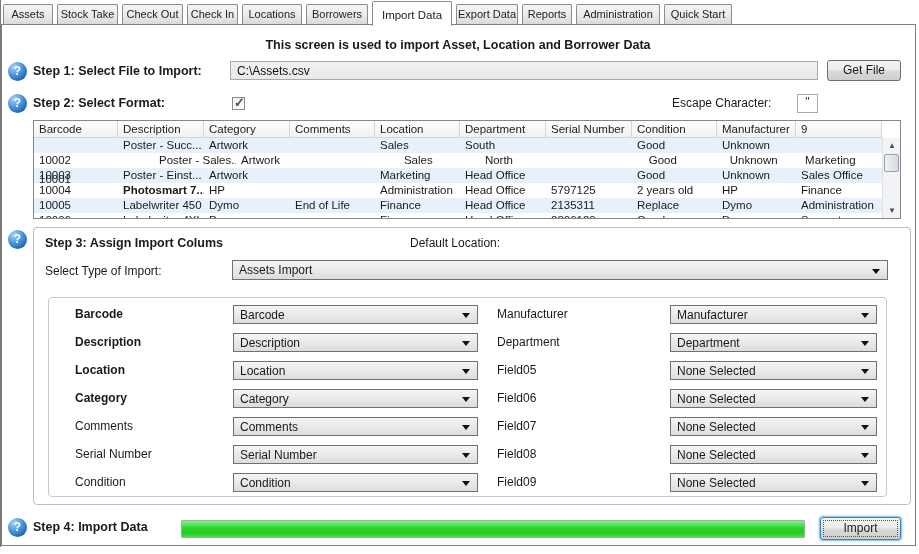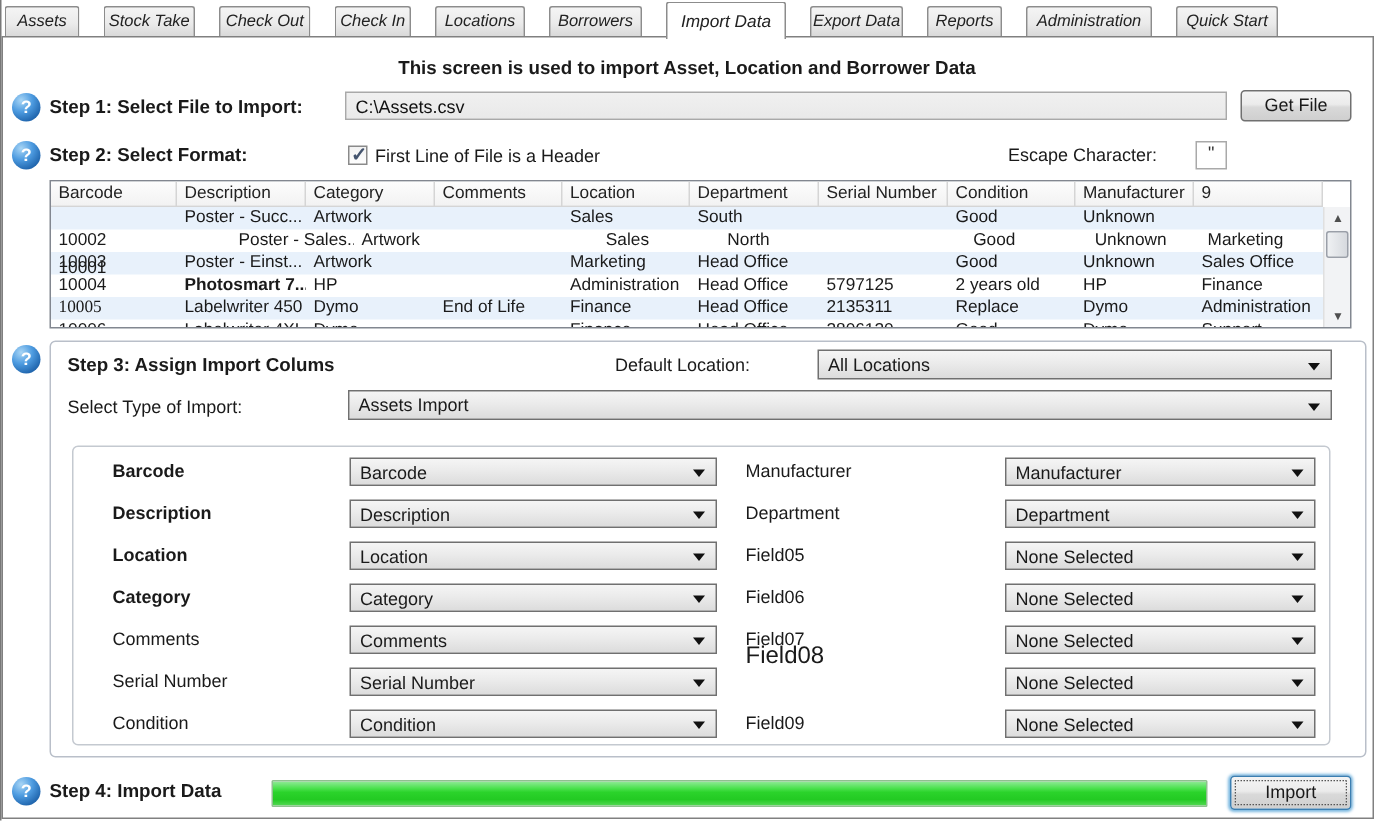--- a/index.html
+++ b/index.html
@@ -4,21 +4,21 @@
 <style>
   * { margin:0; padding:0; box-sizing:border-box; }
   html,body { width:919px; height:554px; background:#fff; font-family:"Liberation Sans",sans-serif; color:#1a1a1a; overflow:hidden; }
   #canvas { position:relative; width:919px; height:554px; background:#fff; }
 
   
   .frame { position:absolute; left:1px; top:24px; width:915px; height:522px; border:1px solid #808080; background:#fff; }
   .winedge { position:absolute; left:0; top:0; width:1px; height:547px; background:#787878; }
 
   
-  .tabbar { position:absolute; left:3px; top:4px; height:21px; display:flex; gap:16px; z-index:5;font-style:italic; }
+  .tabbar { position:absolute; left:3px; top:4px; height:21px; display:flex; gap:4px; z-index:5; }
   .tab { height:20px; line-height:19px; font-size:11px; color:#222; text-align:center; overflow:hidden; white-space:nowrap;
          background:linear-gradient(#f4f4f4,#ebebeb 55%,#d9d9d9); border:1px solid #8c8c8c;
          border-bottom:none; border-radius:2px 2px 0 0; }
   .tab.active { background:#fff; height:25px; margin-top:-3px; padding-top:3px; line-height:21px; position:relative; z-index:6; font-size:11.5px; }
 
   
   .help { position:absolute; width:19px; height:19px; border-radius:50%;
           background:radial-gradient(circle at 32% 26%, #a8d5f5 0%, #4d9be0 40%, #2268b0 75%, #1a5694 100%);
           color:#fff; font-size:12px; font-weight:bold; text-align:center; line-height:19px; }
 
@@ -101,21 +101,20 @@
   <div class="help" style="left:8px; top:62px;">?</div>
   <div class="lbl b" style="left:33px; top:64px;">Step 1: Select File to Import:</div>
   <input class="txtinput" style="left: 230px; top: 61px; width: 588px; height: 19px;" value="C:\Assets.csv">
   <div class="btn" style="left:827px; top:60px; width:74px; height:21px; line-height:19px;"><span class="btxt">Get File</span></div>
 
   <div class="help" style="left:8px; top:94px;">?</div>
   <div class="lbl b" style="left:33px; top:96px;">Step 2: Select Format:</div>
   <div class="cb" style="left:232px; top:97px;">
       <span class="mark">✓</span>
     </div>
-  <div class="lbl" style="left:250px; top:97px; font-size:12px;">First Line of File is a Header</div>
   <div class="lbl" style="left:672px; top:96px; font-size:12px;">Escape Character:</div>
   <div class="escbox" style="left:797px; top:94px; width:21px; height:19px;">"</div>
 
   <div class="grid">
     <div class="ghead">
         <div class="hcell" style="width: 84px;">Barcode</div>
         <div class="hcell" style="width: 86px;">Description</div>
         <div class="hcell" style="width: 86px;">Category</div>
         <div class="hcell" style="width: 85px;">Comments</div>
         <div class="hcell" style="width: 85px;">Location</div>
@@ -168,21 +167,21 @@
           <div class="gcell" style="width: 86px;">HP</div>
           <div class="gcell" style="width: 85px;"></div>
           <div class="gcell" style="width: 85px;">Administration</div>
           <div class="gcell" style="width: 86px;">Head Office</div>
           <div class="gcell" style="width: 86px;">5797125</div>
           <div class="gcell" style="width: 85px;">2 years old</div>
           <div class="gcell" style="width: 79px;">HP</div>
           <div class="gcell" style="width: 86px;">Finance</div>
         </div>
         <div class="grow alt">
-          <div class="gcell" style="width: 84px; font-family: Liberation Serif, serif;">10005</div>
+          <div class="gcell" style="width: 84px;">10005</div>
           <div class="gcell" style="width: 86px;">Labelwriter 450</div>
           <div class="gcell" style="width: 86px;">Dymo</div>
           <div class="gcell" style="width: 85px;">End of Life</div>
           <div class="gcell" style="width: 85px;">Finance</div>
           <div class="gcell" style="width: 86px;">Head Office</div>
           <div class="gcell" style="width: 86px;">2135311</div>
           <div class="gcell" style="width: 85px;">Replace</div>
           <div class="gcell" style="width: 79px;">Dymo</div>
           <div class="gcell" style="width: 86px;">Administration</div>
         </div>
@@ -203,24 +202,20 @@
       <div class="sbtn up">▲</div>
       <div class="thumb"></div>
       <div class="sbtn down">▼</div>
     </div>
   </div>
 
   <div class="help" style="left:8px; top:230px;">?</div>
   <div class="s3box"></div>
   <div class="lbl b" style="left:45px; top:236px;">Step 3: Assign Import Colums</div>
   <div class="lbl" style="left:410px; top:236px; font-size:12px;">Default Location:</div>
-  <div class="combo" style="left:545px; top:233px; width:343px;">
-    <span class="ctxt">All Locations</span>
-      <span class="arr"></span>
-  </div>
   <div class="lbl" style="left:45px; top:264px; font-size:12px;">Select Type of Import:</div>
   <div class="combo" style="left:232px; top:260px; width:656px;">
     <span class="ctxt">Assets Import</span>
       <span class="arr"></span>
   </div>
   <div class="mappanel"></div>
   <div id="mapLeft">
       <div class="lbl b" style="left: 75px; top: 307px; font-size: 12px;">Barcode</div>
       <div class="combo" style="left: 233px; top: 305px; width: 245px; height: 19px;">
         <span class="ctxt">Barcode</span>
@@ -276,21 +271,21 @@
       <div class="lbl" style="left: 497px; top: 391px; font-size: 12px;">Field06</div>
       <div class="combo" style="left: 670px; top: 389px; width: 207px; height: 19px;">
         <span class="ctxt">None Selected</span>
         <span class="arr" style="top: 7px;"></span>
       </div>
       <div class="lbl" style="left: 497px; top: 419px; font-size: 12px;">Field07</div>
       <div class="combo" style="left: 670px; top: 417px; width: 207px; height: 19px;">
         <span class="ctxt">None Selected</span>
         <span class="arr" style="top: 7px;"></span>
       </div>
-      <div class="lbl" style="left: 497px; top: 429px; font-size: 16px;">Field08</div>
+      <div class="lbl" style="left: 497px; top: 447px; font-size: 12px;">Field08</div>
       <div class="combo" style="left: 670px; top: 445px; width: 207px; height: 19px;">
         <span class="ctxt">None Selected</span>
         <span class="arr" style="top: 7px;"></span>
       </div>
       <div class="lbl" style="left: 497px; top: 475px; font-size: 12px;">Field09</div>
       <div class="combo" style="left: 670px; top: 473px; width: 207px; height: 19px;">
         <span class="ctxt">None Selected</span>
         <span class="arr" style="top: 7px;"></span>
       </div>
     </div>

